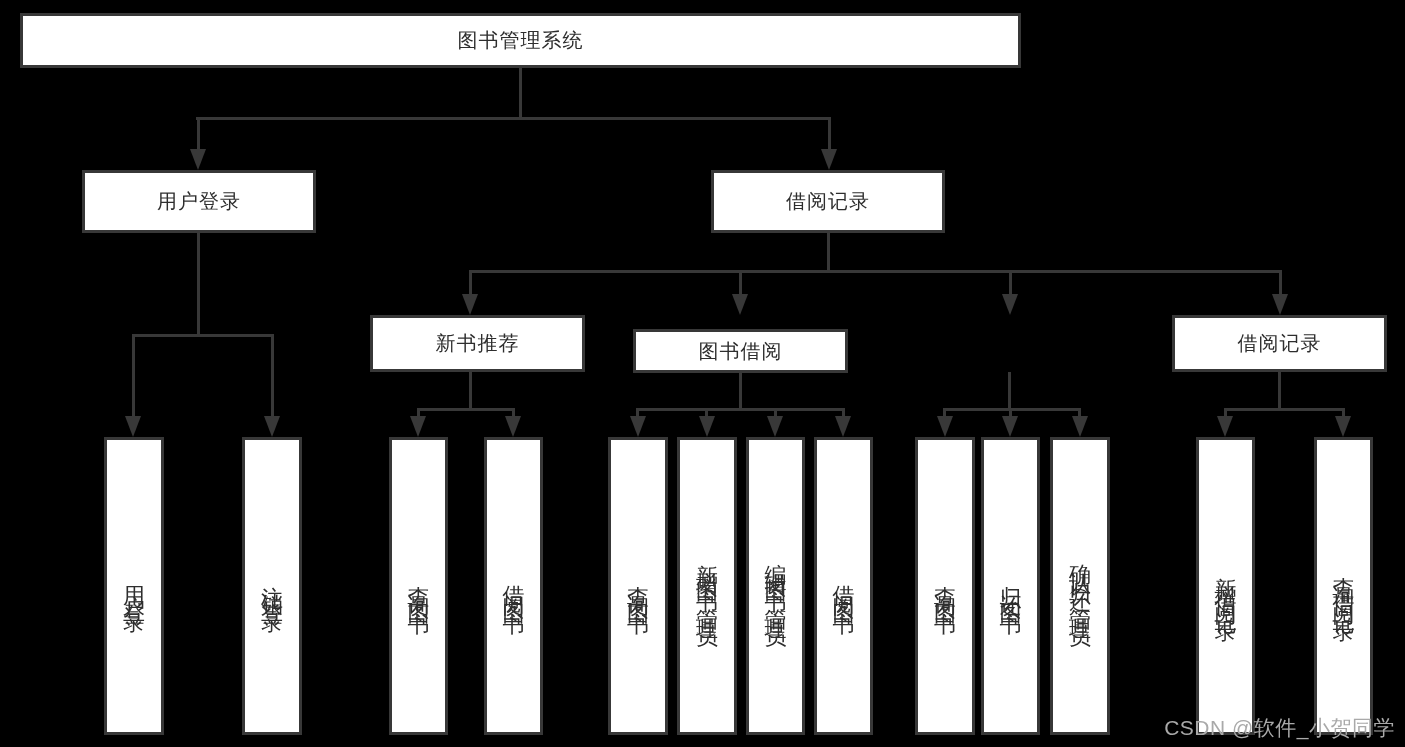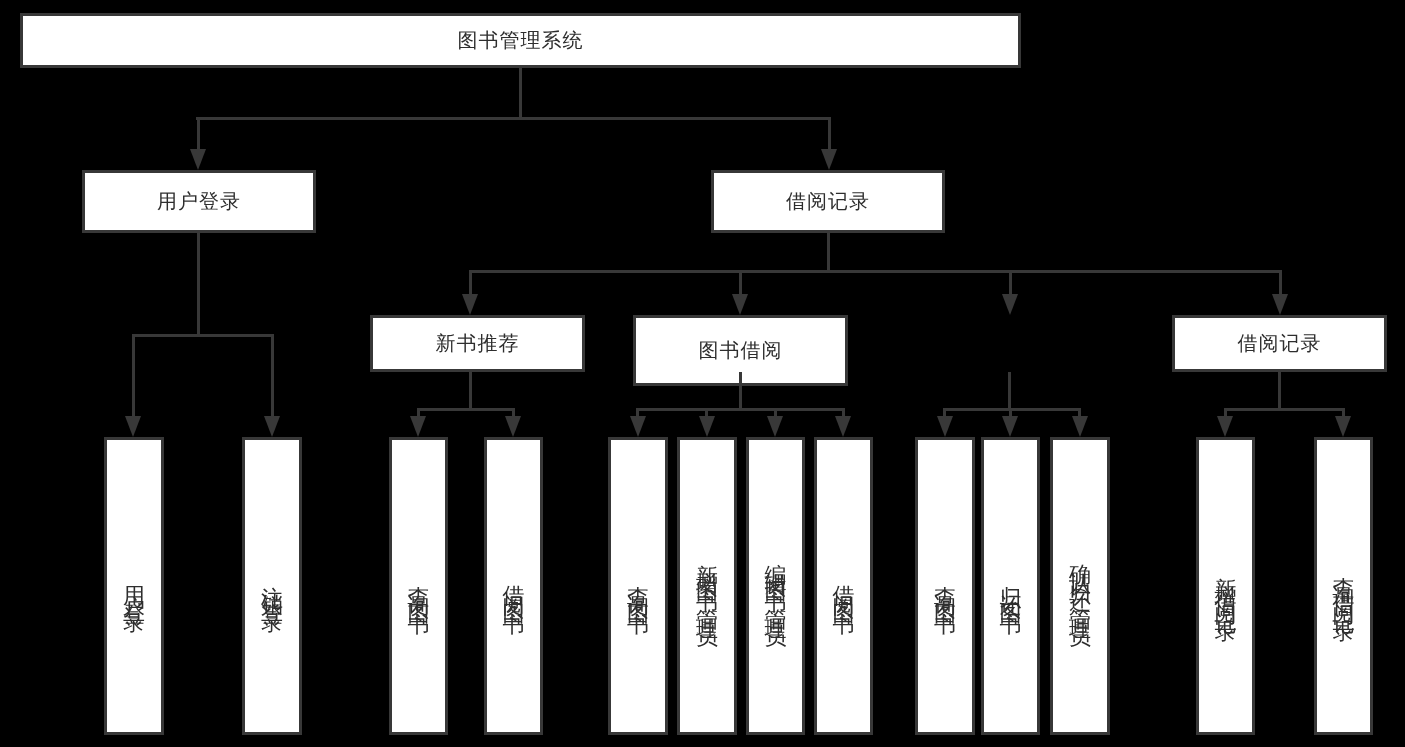--- a/index.html
+++ b/index.html
@@ -66,21 +66,21 @@
   <div class="vline" style="left:739px;top:270px;height:27px"></div>
   <div class="ahead" style="left:732px;top:294px"></div>
   <div class="vline" style="left:1009px;top:270px;height:27px"></div>
   <div class="ahead" style="left:1002px;top:294px"></div>
   <div class="vline" style="left:1279px;top:270px;height:27px"></div>
   <div class="ahead" style="left:1272px;top:294px"></div>
 
   <div class="box hbox" style="left:370px;top:315px;width:215px;height:57px">
     <span>新书推荐</span>
   </div>
-  <div class="box hbox" style="left:633px;top:315px;width:215px;height:71px">
+  <div class="box hbox" style="left:633px;top:329px;width:215px;height:44px">
     <span>图书借阅</span>
   </div>
   <div class="box hbox" style="left:1172px;top:315px;width:215px;height:57px">
     <span>借阅记录</span>
   </div>
 
   <div class="vline" style="left:469px;top:372px;height:38px"></div>
   <div class="hline" style="left:417px;top:408px;width:97px"></div>
   <div class="vline" style="left:417px;top:408px;height:11px"></div>
   <div class="ahead" style="left:410px;top:416px"></div>
@@ -151,14 +151,15 @@
     <span>确认归还（管理员）</span>
   </div>
 
   <div class="box vbox" style="left:1196px;top:437px;width:59px;height:298px">
     <span>新增借阅记录</span>
   </div>
   <div class="box vbox" style="left:1314px;top:437px;width:59px;height:298px">
     <span>查询借阅记录</span>
   </div>
 
+  <div class="watermark">CSDN @软件_小贺同学</div>
 
 </div>
 
 </body></html>

